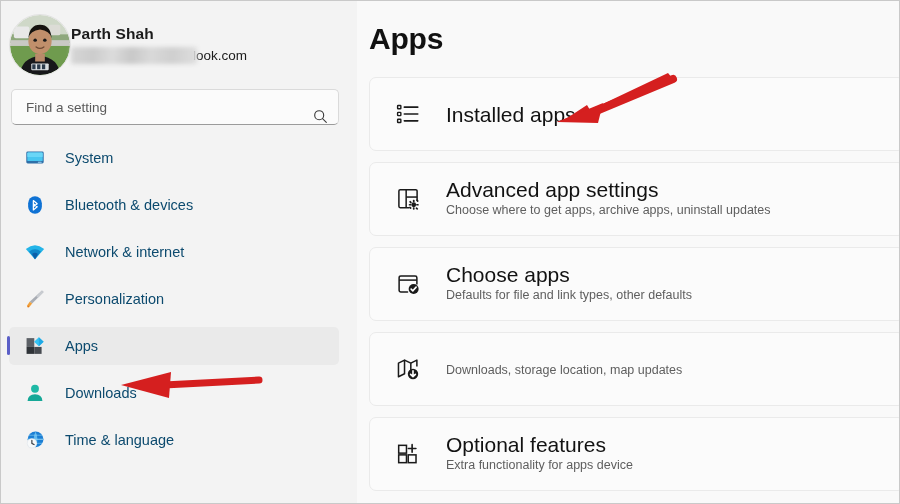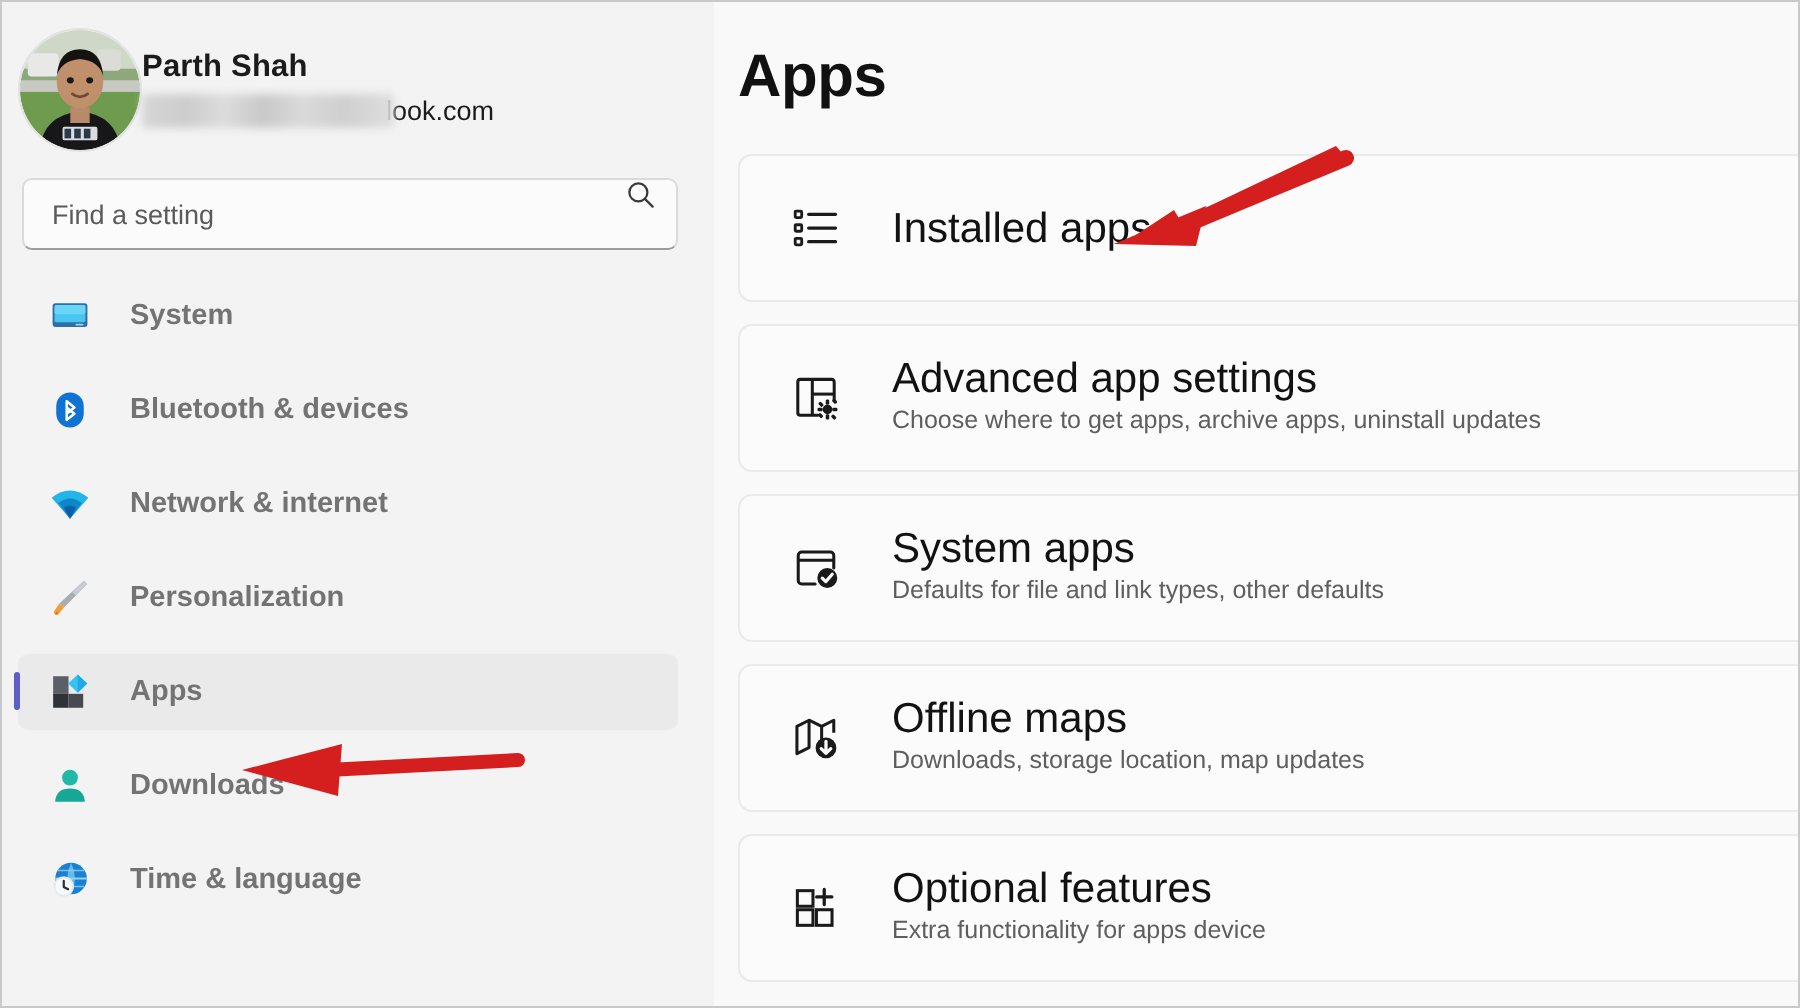--- a/index.html
+++ b/index.html
@@ -92,21 +92,21 @@
 
   
   .search-wrap {
     margin: 6px 18px 0 10px;
     height: 36px;
     background: #fbfbfb;
     border: 1px solid #dadada;
     border-bottom-color: #9b9b9b;
     border-radius: 5px;
     display: flex;
-    align-items: flex-start;
+    align-items: flex-end;
     padding: 0 10px 0 14px;
     gap: 12px;
   }
   .search-input {
     flex: 1 1 auto;
     border: 0;
     outline: 0;
     background: transparent;
     font-family: "Liberation Sans", sans-serif;
     font-size: 13.5px;
@@ -144,23 +144,22 @@
     width: 24px;
     height: 24px;
     flex: 0 0 24px;
     display: flex;
     align-items: center;
     justify-content: center;
   }
   .nav-label {
     margin-left: 18px;
     font-size: 14.5px;
-    color: #737373;
+    color: #0c4a6e;
     line-height: 20px;
-    font-weight: bold;
   }
 
   
   .content {
     flex: 1 1 auto;
     height: 100%;
     background: #f9f9f9;
     padding: 0 0 0 12px;
     position: relative;
     overflow: hidden;
@@ -412,37 +411,36 @@
       <div class="card">
         <span class="card-icon">
           <svg width="26" height="26" viewBox="0 0 24 24" fill="none" xmlns="http://www.w3.org/2000/svg">
             <path d="M20.2 12 V6.2 a1.6 1.6 0 0 0-1.6-1.6 H5.4 a1.6 1.6 0 0 0-1.6 1.6 v11.6 a1.6 1.6 0 0 0 1.6 1.6 h6.2" stroke="#1a1a1a" stroke-width="1.4" stroke-linecap="round"></path>
             <path d="M3.8 8.4 H20.2" stroke="#1a1a1a" stroke-width="1.4"></path>
             <circle cx="17.2" cy="16.6" r="4.6" fill="#1a1a1a"></circle>
             <path d="M14.9 16.7 L16.5 18.3 L19.5 14.9" stroke="#ffffff" stroke-width="1.5" fill="none" stroke-linecap="round" stroke-linejoin="round"></path>
           </svg>
         </span>
         <div class="card-text">
-          <div class="card-title">System apps</div>
+          <div class="card-title">Choose apps</div>
           <div class="card-sub">Defaults for file and link types, other defaults</div>
         </div>
       </div>
 
       <div class="card">
         <span class="card-icon">
           <svg width="26" height="26" viewBox="0 0 24 24" fill="none" xmlns="http://www.w3.org/2000/svg">
             <path d="M3.2 6.6 L8.8 3.8 V16.4 L3.2 19.2 Z" stroke="#1a1a1a" stroke-width="1.4" stroke-linejoin="round"></path>
             <path d="M8.8 3.8 L14.6 6.6 V13" stroke="#1a1a1a" stroke-width="1.4" stroke-linejoin="round"></path>
             <path d="M14.6 6.6 L20.2 3.8 V9.6" stroke="#1a1a1a" stroke-width="1.4" stroke-linejoin="round"></path>
             <circle cx="16.6" cy="16.6" r="4.8" fill="#1a1a1a"></circle>
             <path d="M16.6 13.6 V19 M14.4 16.9 L16.6 19.1 L18.8 16.9" stroke="#ffffff" stroke-width="1.5" fill="none" stroke-linecap="round" stroke-linejoin="round"></path>
           </svg>
         </span>
         <div class="card-text">
-          <div class="card-title">Offline maps</div>
           <div class="card-sub">Downloads, storage location, map updates</div>
         </div>
       </div>
 
       <div class="card">
         <span class="card-icon">
           <svg width="26" height="26" viewBox="0 0 24 24" fill="none" xmlns="http://www.w3.org/2000/svg">
             <rect x="3.4" y="4" width="7.2" height="7.2" stroke="#1a1a1a" stroke-width="1.4"></rect>
             <rect x="3.4" y="12.8" width="7.2" height="7.2" stroke="#1a1a1a" stroke-width="1.4"></rect>
             <rect x="12.2" y="12.8" width="7.2" height="7.2" stroke="#1a1a1a" stroke-width="1.4"></rect>

